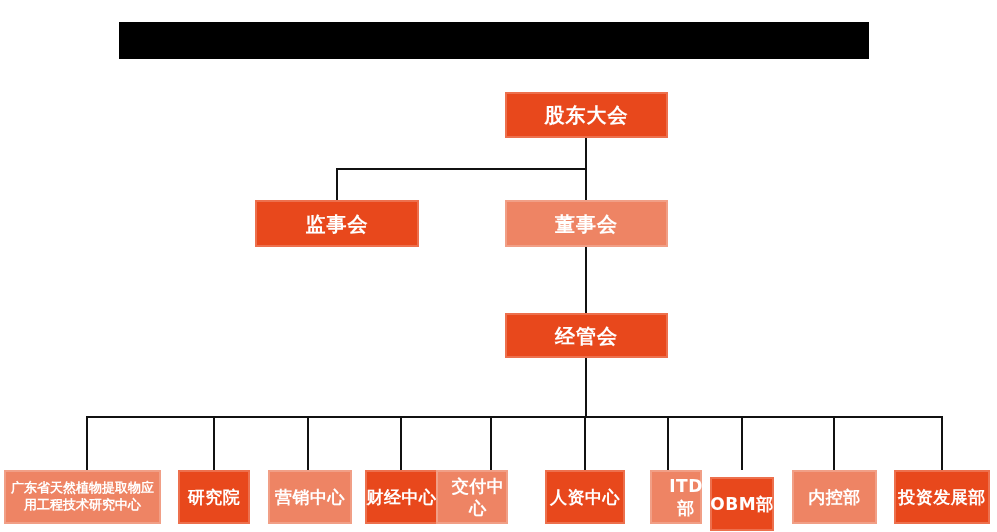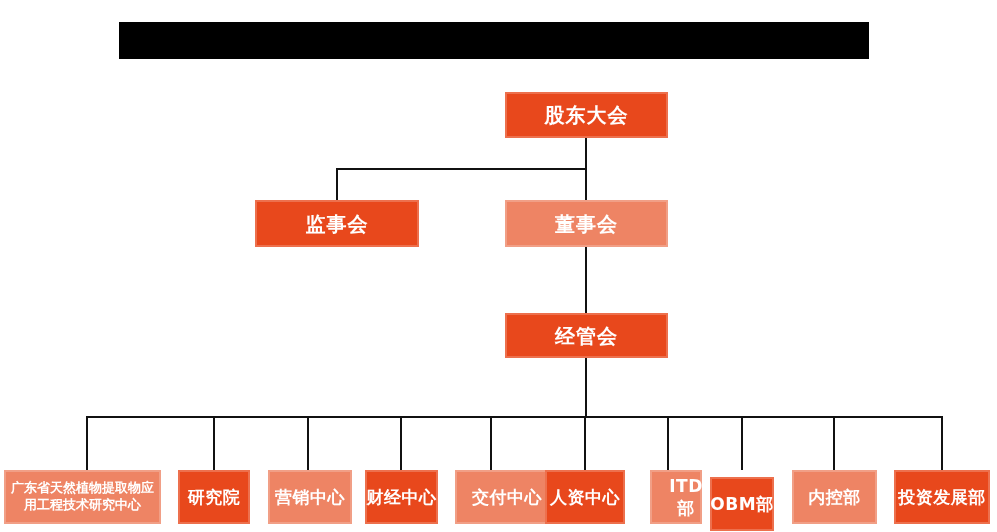--- a/index.html
+++ b/index.html
@@ -39,21 +39,21 @@
   .n-sup   { left:255px; top:200px; width:164px; height:47px; }
   .n-board { left:505px; top:200px; width:163px; height:47px; }
   
   .n-mgmt  { left:505px; top:313px; width:163px; height:45px; }
   
   .dept { top:470px; height:54px; font-size:17px; letter-spacing:0.5px; }
   .d1  { left:4px;   width:157px; font-size:13px; padding:8px 4px; letter-spacing:0; }
   .d2  { left:178px; width:72px; }
   .d3  { left:268px; width:84px; }
   .d4  { left:365px; width:73px; }
-  .d5  { left:455px; width:92px;padding-left:12px; }
+  .d5  { left:436px; width:72px;padding-left:12px; }
   .d6  { left:545px; width:80px; }
   .d7  { left:650px; width:52px;padding-left:20px; }
   .d8  { left:710px; width:64px;margin-top:7px; }
   .d9  { left:792px; width:85px; }
   .d10 { left:894px; width:96px; }
   
   .v { width:2px; }
   .h { height:2px; }
   .l-root-down  { left:585px; top:138px; height:62px; }  
   .l-h1         { left:336px; top:168px; width:251px; }  

